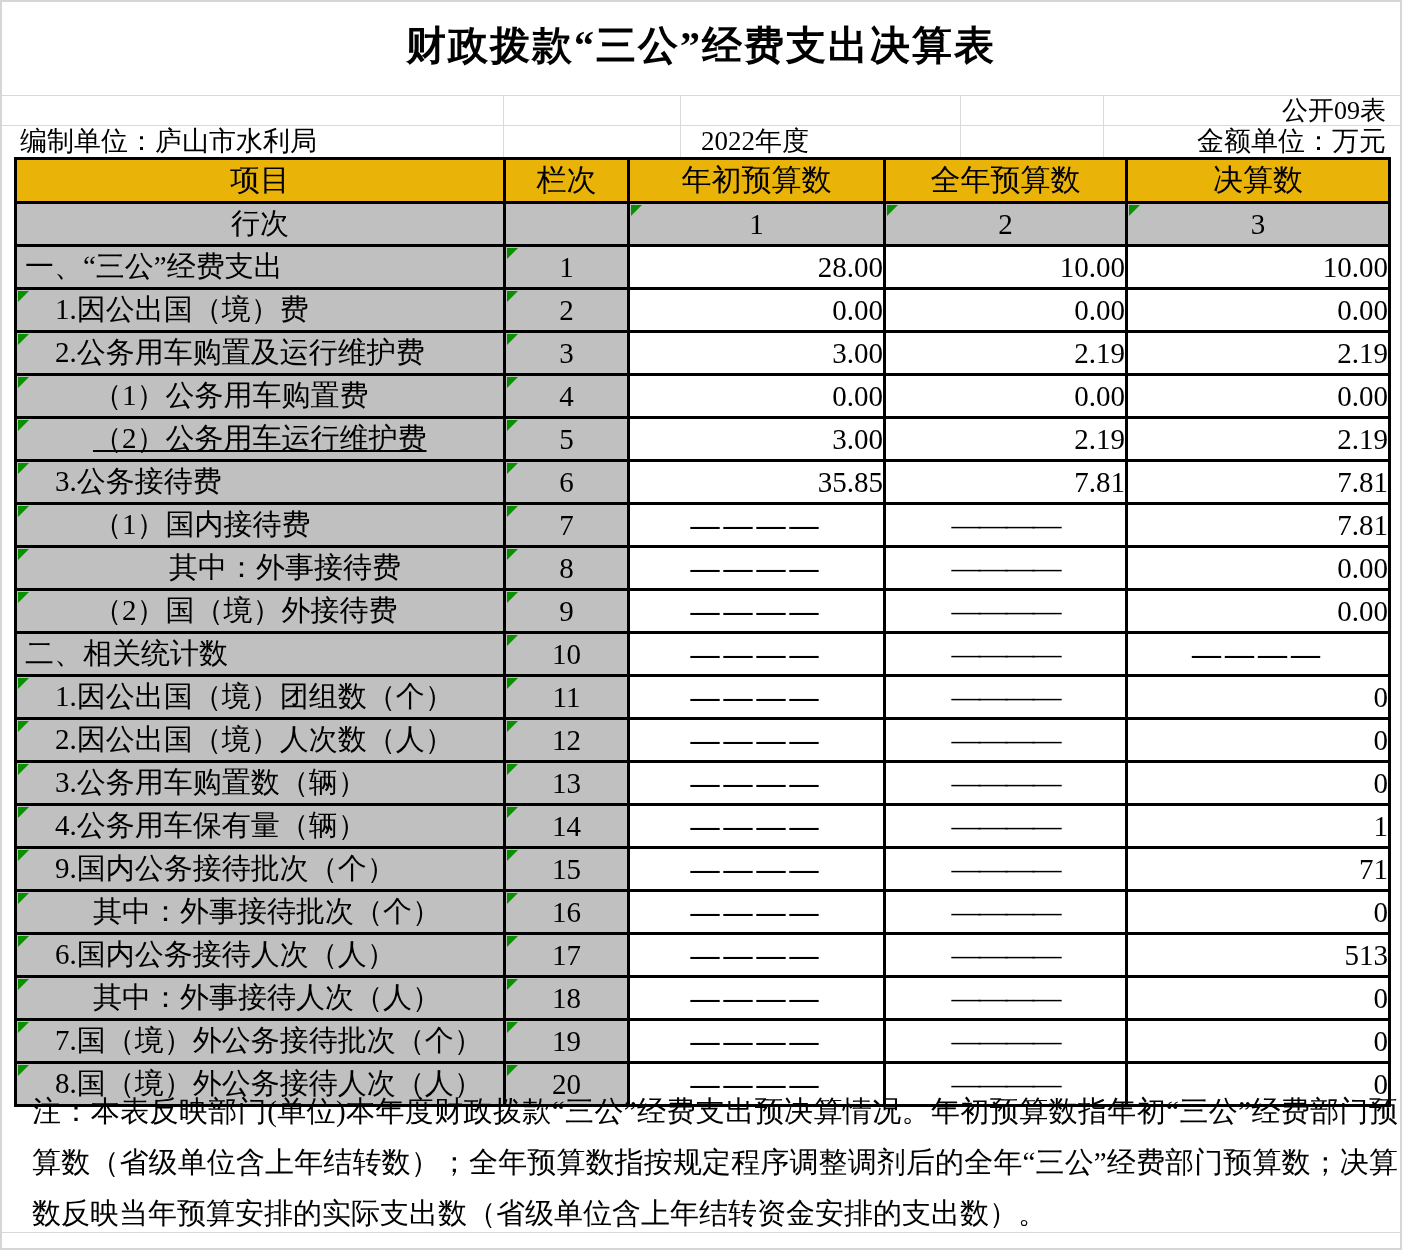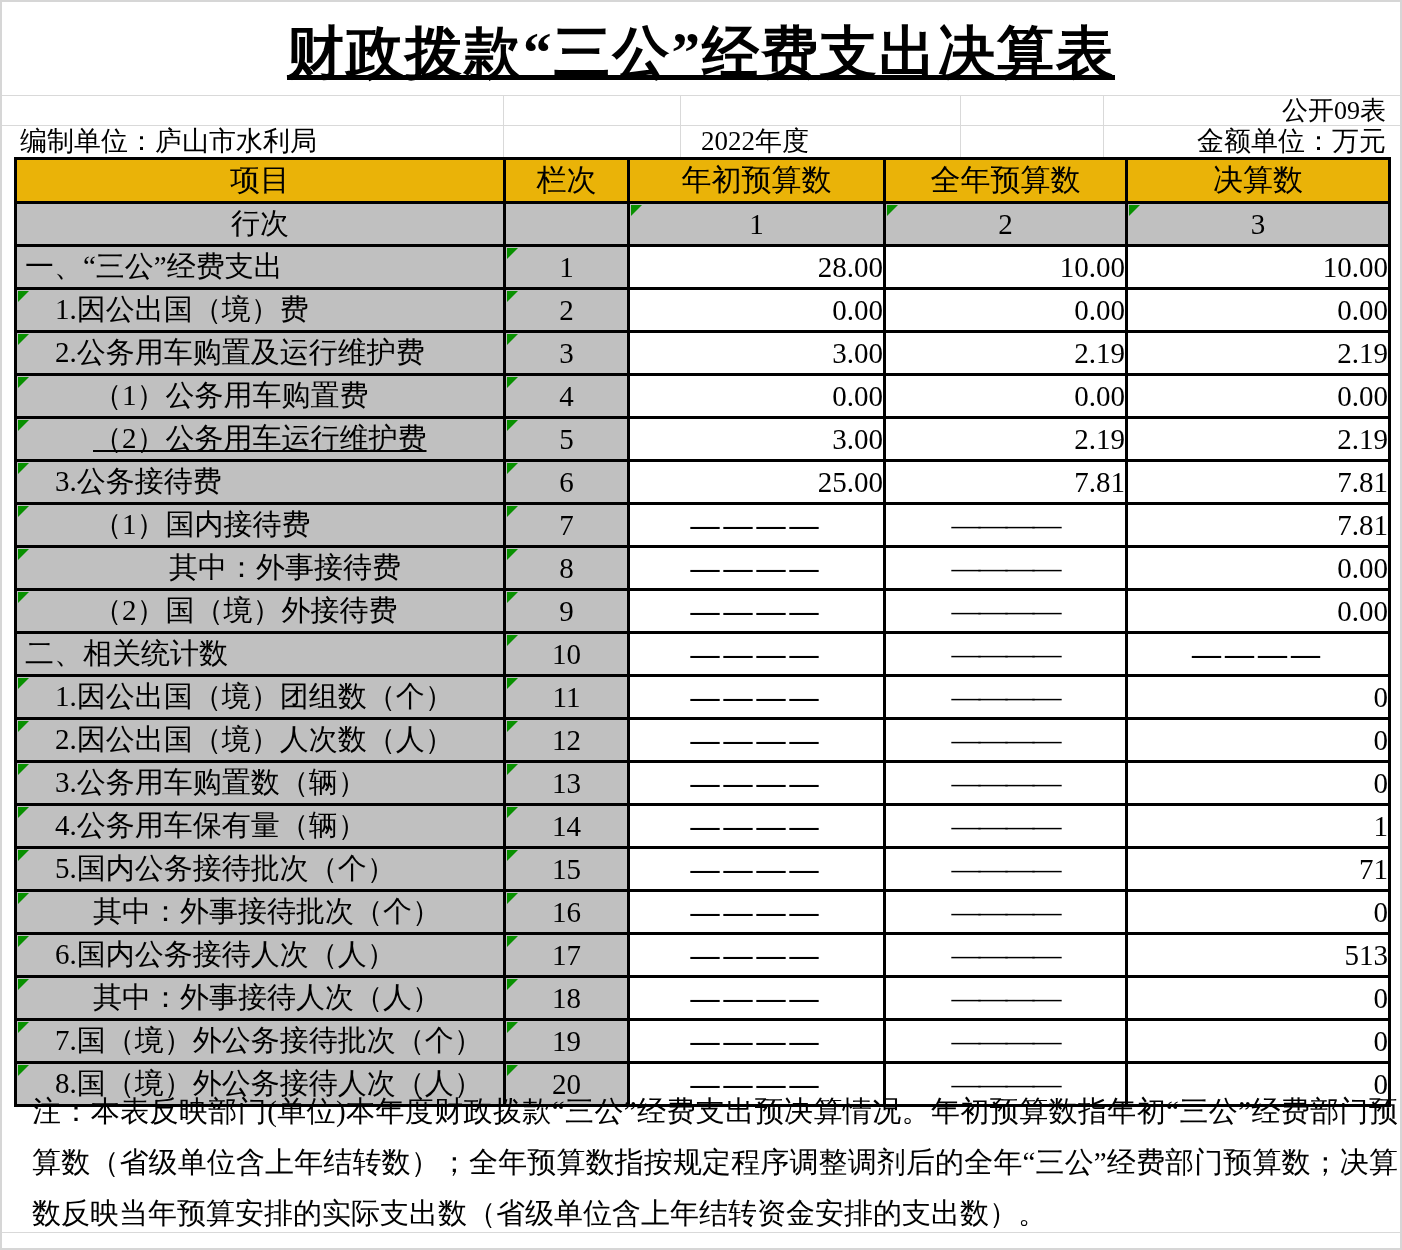--- a/index.html
+++ b/index.html
@@ -1,20 +1,20 @@
 <!DOCTYPE html>
 <html><head>
 <meta charset="utf-8">
 <style>
   html,body{margin:0;padding:0;background:#ffffff;}
   .sheet{position:relative;width:1402px;height:1250px;background:#ffffff;
          font-family:"Liberation Serif","DejaVu Serif",serif;color:#000;overflow:hidden;box-sizing:border-box;}
   .frame{position:absolute;left:0;top:0;right:0;bottom:0;border:2px solid #d6d6d6;pointer-events:none;}
-  .title{position:absolute;left:0;top:12px;width:100%;height:82px;display:flex;align-items:center;justify-content:center;
-         font-size:57px;font-weight:bold;letter-spacing:2px;white-space:nowrap;text-decoration:underline;}
+  .title{position:absolute;left:0;top:4px;width:100%;height:82px;display:flex;align-items:center;justify-content:center;
+         font-size:40px;font-weight:bold;letter-spacing:2px;white-space:nowrap;}
   .band1{position:absolute;left:14px;top:95px;width:1374px;height:30px;display:flex;align-items:center;
          justify-content:flex-end;font-size:26px;padding-right:2px;box-sizing:border-box;}
   .band2{position:absolute;left:14px;top:125px;width:1374px;height:32px;font-size:27px;}
   .band2 .left{position:absolute;left:6px;top:0;height:100%;display:flex;align-items:center;white-space:nowrap;}
   .band2 .center{position:absolute;left:613px;top:0;width:256px;height:100%;display:flex;align-items:center;justify-content:center;white-space:nowrap;}
   .band2 .right{position:absolute;right:2px;top:0;height:100%;display:flex;align-items:center;white-space:nowrap;}
   .gl{position:absolute;background:#d9d9d9;}
   .gl.v{width:1px;top:95px;height:62px;}
   .gl.h{height:1px;left:2px;width:1398px;}
   table.budget{position:absolute;left:14px;top:157px;border-collapse:collapse;table-layout:fixed;width:1374px;}
@@ -112,21 +112,21 @@
         <tr>
           <td class="gray item tri" style="padding-left: 76px; text-decoration: underline;">（2）公务用车运行维护费</td>
           <td class="gray line tri">5</td>
           <td class="val">3.00</td>
           <td class="val">2.19</td>
           <td class="val">2.19</td>
         </tr>
         <tr>
           <td class="gray item tri" style="padding-left: 38px;">3.公务接待费</td>
           <td class="gray line tri">6</td>
-          <td class="val">25.00</td>
+          <td class="val">35.85</td>
           <td class="val">7.81</td>
           <td class="val">7.81</td>
         </tr>
         <tr>
           <td class="gray item tri" style="padding-left: 76px;">（1）国内接待费</td>
           <td class="gray line tri">7</td>
           <td class="val dash dash-a">————</td>
           <td class="val dash dash-b">————</td>
           <td class="val">7.81</td>
         </tr>
@@ -173,21 +173,21 @@
           <td class="val">0</td>
         </tr>
         <tr>
           <td class="gray item tri" style="padding-left: 38px;">4.公务用车保有量（辆）</td>
           <td class="gray line tri">14</td>
           <td class="val dash dash-a">————</td>
           <td class="val dash dash-b">————</td>
           <td class="val">1</td>
         </tr>
         <tr>
-          <td class="gray item tri" style="padding-left: 38px;">5.国内公务接待批次（个）</td>
+          <td class="gray item tri" style="padding-left: 38px;">9.国内公务接待批次（个）</td>
           <td class="gray line tri">15</td>
           <td class="val dash dash-a">————</td>
           <td class="val dash dash-b">————</td>
           <td class="val">71</td>
         </tr>
         <tr>
           <td class="gray item tri" style="padding-left: 76px;">其中：外事接待批次（个）</td>
           <td class="gray line tri">16</td>
           <td class="val dash dash-a">————</td>
           <td class="val dash dash-b">————</td>

